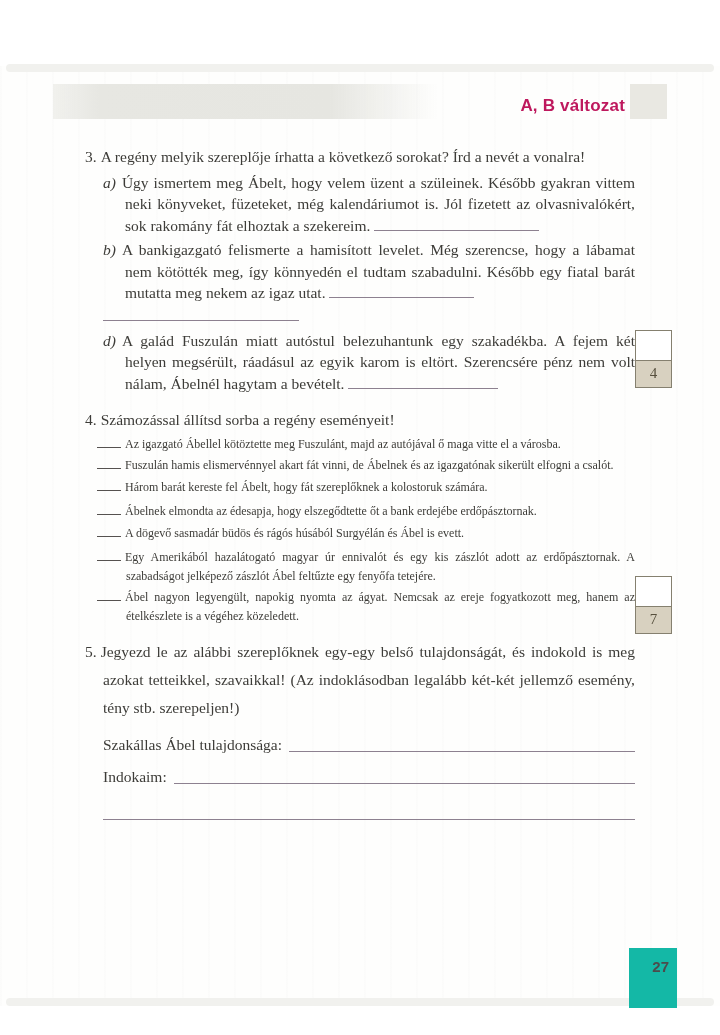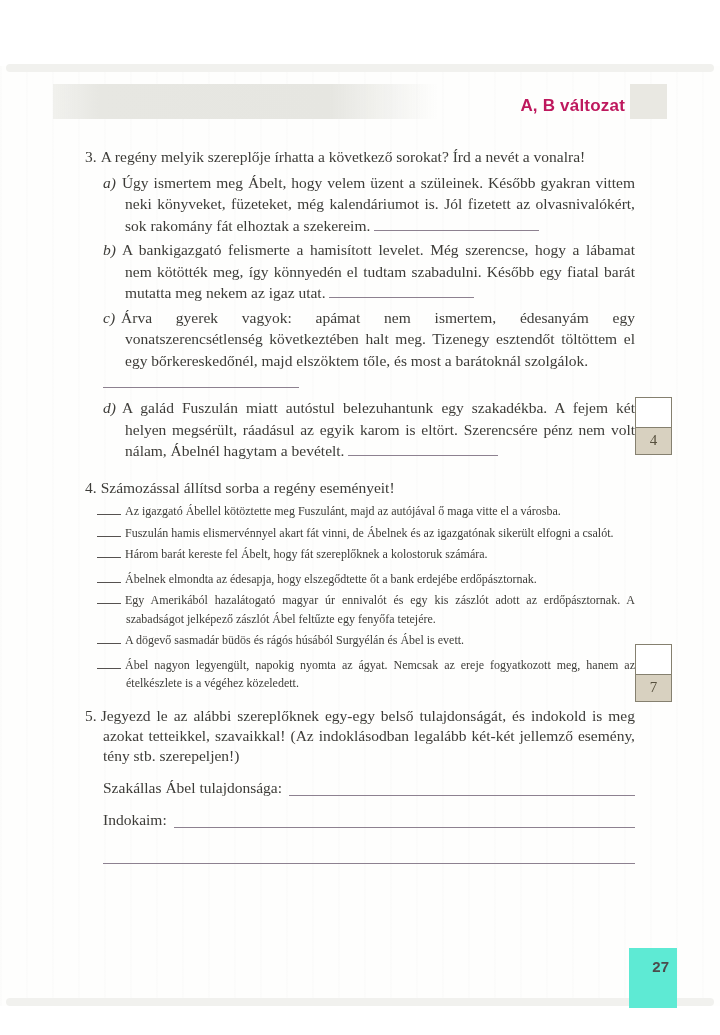--- a/index.html
+++ b/index.html
@@ -36,38 +36,38 @@
 
   
   .q4-block{margin-bottom:13px;}
   .seq-item{margin:0 0 3px 12px;padding-left:29px;text-indent:-29px;text-align:justify;
       font-size:12px;line-height:18.5px;}
   .seq-blank{display:inline-block;width:24px;height:.8em;margin-right:4px;
       border-bottom:1.5px solid #565250;}
   .gap6{margin-bottom:6px;}
 
   
-  .q5-head{margin:0 0 9px 0;padding-left:18px;text-indent:-18px;text-align:justify;line-height:20px;}
+  .q5-head{margin:0 0 9px 0;padding-left:18px;text-indent:-18px;text-align:justify;line-height:28px;}
   .field-row{display:flex;align-items:flex-end;margin:0 0 8px 18px;height:24px;justify-content:flex-end;}
   .field-label{white-space:nowrap;}
   .grow-line{flex:1;border-bottom:1px solid #8d8190;margin:0 0 3px 7px;height:1px;}
   .full-row{margin-top:12px;}
   .full-row .grow-line{margin-left:0;}
 
   
   .score-box{position:absolute;right:-37px;width:35px;border:1px solid #85806f;background:#ffffff;
       font-family:"Liberation Serif",serif;}
   .score-top{height:29px;background:#ffffff;}
   .score-bottom{height:26px;background:#d8d1c0;border-top:1px solid #85806f;
       display:flex;align-items:center;justify-content:center;font-size:15px;color:#57503e;}
   .sb1{top:0;}
   .sb2{top:-12px;}
 
   
-  .page-num-box{position:absolute;left:629px;top:948px;width:48px;height:60px;background:#5eead4;}
+  .page-num-box{position:absolute;left:629px;top:948px;width:48px;height:60px;background:#14b8a6;}
   .page-num{position:absolute;top:10px;left:0;right:8px;text-align:right;
       font-family:"Liberation Sans","DejaVu Sans",sans-serif;font-weight:bold;font-size:15px;color:#4c4c4c;}
 </style>
 </head>
 <body>
 
 <div class="stage">
   <div class="scan-page"></div>
   <div class="edge-strip edge-top"></div>
   <div class="edge-strip edge-bottom"></div>
@@ -78,41 +78,40 @@
 
   <div class="content">
 
     <section class="q3-block">
       <p class="q-head"><span class="q-num">3.</span><span>A regény melyik szereplője írhatta a következő sorokat? Írd a nevét a vonalra!</span></p>
 
       <p class="sub-item"><span class="marker">a)</span><span>Úgy ismertem meg Ábelt, hogy velem üzent a szüleinek. Később gyakran vittem neki könyveket, füzeteket, még kalendáriumot is. Jól fizetett az olvasnivalókért, sok rakomány fát elhoztak a szekereim.</span> <span class="inline-line w165"></span></p>
 
       <p class="sub-item"><span class="marker">b)</span><span>A bankigazgató felismerte a hamisított levelet. Még szerencse, hogy a lábamat nem kötötték meg, így könnyedén el tudtam szabadulni. Később egy fiatal barát mutatta meg nekem az igaz utat.</span> <span class="inline-line w145"></span></p>
 
-      <p class="sub-item"><span class="marker">c)</span><span>Árva gyerek vagyok: apámat nem ismertem, édesanyám egy vonatszerencsétlenség következtében halt meg. Tizenegy esztendőt töltöttem el egy bőrkereskedőnél, majd elszöktem tőle, és most a barátoknál szolgálok.</span></p>
       <div class="solo-line"></div>
 
       <div class="rel">
         <p class="sub-item dq"><span class="marker">d)</span><span>A galád Fuszulán miatt autóstul belezuhantunk egy szakadékba. A fejem két helyen megsérült, ráadásul az egyik karom is eltört. Szerencsére pénz nem volt nálam, Ábelnél hagytam a bevételt.</span> <span class="inline-line w150"></span></p>
         <div class="score-box sb1">
           <div class="score-top"></div>
           <div class="score-bottom">4</div>
         </div>
       </div>
     </section>
 
     <section class="q4-block">
       <p class="q-head"><span class="q-num">4.</span><span>Számozással állítsd sorba a regény eseményeit!</span></p>
 
       <p class="seq-item"><span class="seq-blank"></span><span>Az igazgató Ábellel kötöztette meg Fuszulánt, majd az autójával ő maga vitte el a városba.</span></p>
       <p class="seq-item"><span class="seq-blank"></span><span>Fuszulán hamis elismervénnyel akart fát vinni, de Ábelnek és az igazgatónak sikerült elfogni a csalót.</span></p>
       <p class="seq-item gap6"><span class="seq-blank"></span><span>Három barát kereste fel Ábelt, hogy fát szereplőknek a kolostoruk számára.</span></p>
       <p class="seq-item"><span class="seq-blank"></span><span>Ábelnek elmondta az édesapja, hogy elszegődtette őt a bank erdejébe erdőpásztornak.</span></p>
+      <p class="seq-item gap6"><span class="seq-blank"></span><span>A dögevő sasmadár büdös és rágós húsából Surgyélán és Ábel is evett.</span></p>
       <p class="seq-item"><span class="seq-blank"></span><span>Egy Amerikából hazalátogató magyar úr ennivalót és egy kis zászlót adott az erdőpásztornak. A szabadságot jelképező zászlót Ábel feltűzte egy fenyőfa tetejére.</span></p>
-      <p class="seq-item gap6"><span class="seq-blank"></span><span>A dögevő sasmadár büdös és rágós húsából Surgyélán és Ábel is evett.</span></p>
 
       <div class="rel">
         <p class="seq-item"><span class="seq-blank"></span><span>Ábel nagyon legyengült, napokig nyomta az ágyat. Nemcsak az ereje fogyatkozott meg, hanem az ételkészlete is a végéhez közeledett.</span></p>
         <div class="score-box sb2">
           <div class="score-top"></div>
           <div class="score-bottom">7</div>
         </div>
       </div>
     </section>
 

